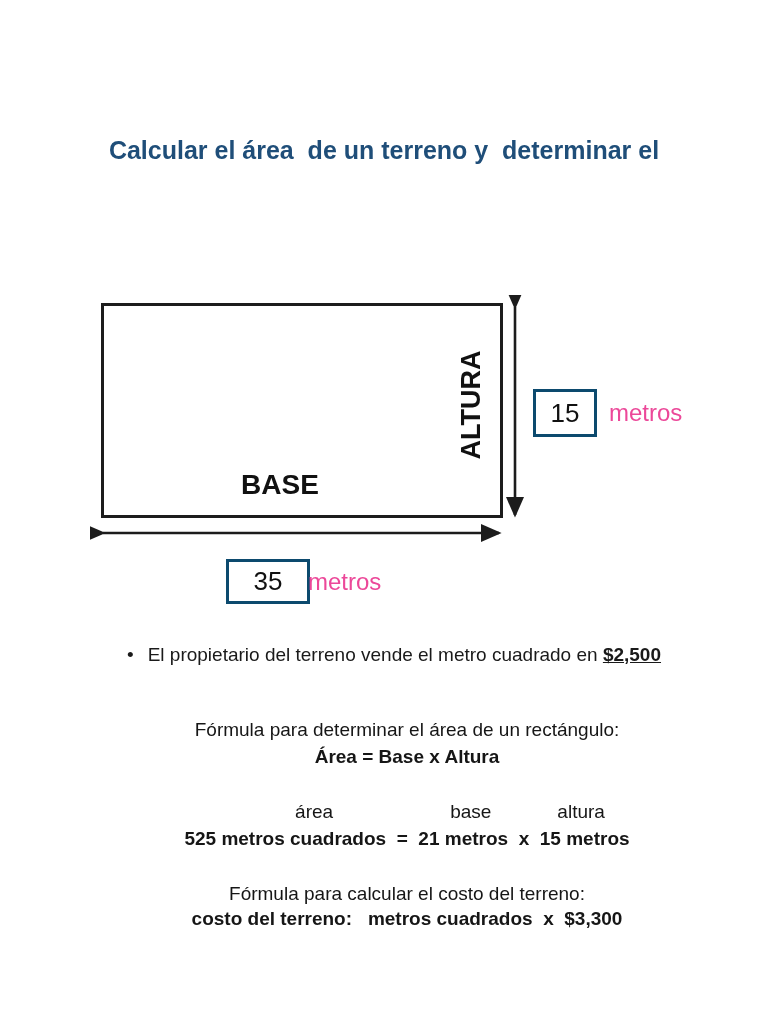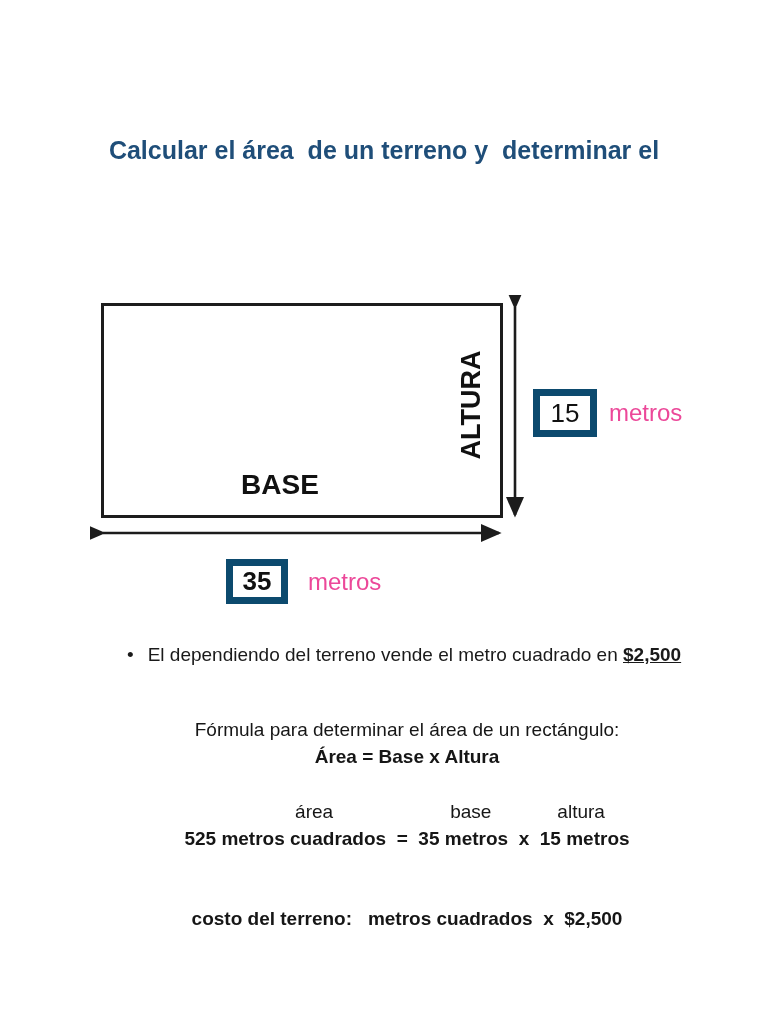--- a/index.html
+++ b/index.html
@@ -34,26 +34,26 @@
   }
   .altura-label {
     position: absolute; left: 471px; top: 365px;
     transform: translate(-50%, -50%) rotate(-90deg);
     font-weight: bold; font-size: 27px; color: #111;
     white-space: nowrap;
   }
   .arrows-svg { position: absolute; left: 90px; top: 255px; width: 450px; height: 250px; }
 
   .dim-box {
-    position: absolute; border: 7px solid #0c4a6e; background: #fff;
+    position: absolute; border: 3px solid #0c4a6e; background: #fff;
     display: flex; align-items: center; justify-content: center;
     font-size: 26px; color: #111;
   }
   .dim-box.height { left: 533px; top: 349px; width: 64px; height: 48px; }
-  .dim-box.base   { left: 226px; top: 519px; width: 62px; height: 45px; font-weight: bold; }
+  .dim-box.base   { left: 226px; top: 519px; width: 84px; height: 45px; }
   .dim-unit {
     position: absolute; display: flex; align-items: center;
     font-size: 24px; color: #ec4899;
   }
   .dim-unit.height { left: 609px; top: 349px; height: 48px; }
   .dim-unit.base   { left: 308px; top: 519px; height: 45px; }
 
   
   .bullet-line {
     position: absolute; left: 127px; top: 604px;
@@ -112,27 +112,28 @@
     <div class="dim-unit height">metros</div>
 
     <div class="dim-box base">
       <span>35</span>
     </div>
     <div class="dim-unit base">metros</div>
   </div>
 
   <div class="bullet-line">
     <span class="bullet-marker">•</span>
-    <span><span class="pre">El dependiendo del terreno vende el metro cuadrado en </span><span class="bold">$2,500</span></span>
+    <span><span class="pre">El propietario del terreno vende el metro cuadrado en </span><span class="bold">$2,500</span></span>
   </div>
 
   <div class="cline t-area-formula">Área = Base x Altura</div>
   <div class="cline t-area-heading">Fórmula para determinar el área de un rectángulo:</div>
 
   <div class="cline t-labels">
     <span>área</span><span class="lbl-base">base</span><span class="lbl-altura">altura</span>
   </div>
 
-  <div class="cline t-area-calc pre">525 metros cuadrados  =  35 metros  x  15 metros</div>
+  <div class="cline t-area-calc pre">525 metros cuadrados  =  21 metros  x  15 metros</div>
 
-  <div class="cline t-cost-formula pre">costo del terreno:   metros cuadrados  x  $2,500</div>
+  <div class="cline t-cost-heading">Fórmula para calcular el costo del terreno:</div>
+  <div class="cline t-cost-formula pre">costo del terreno:   metros cuadrados  x  $3,300</div>
 
 </div>
 
 </body></html>

